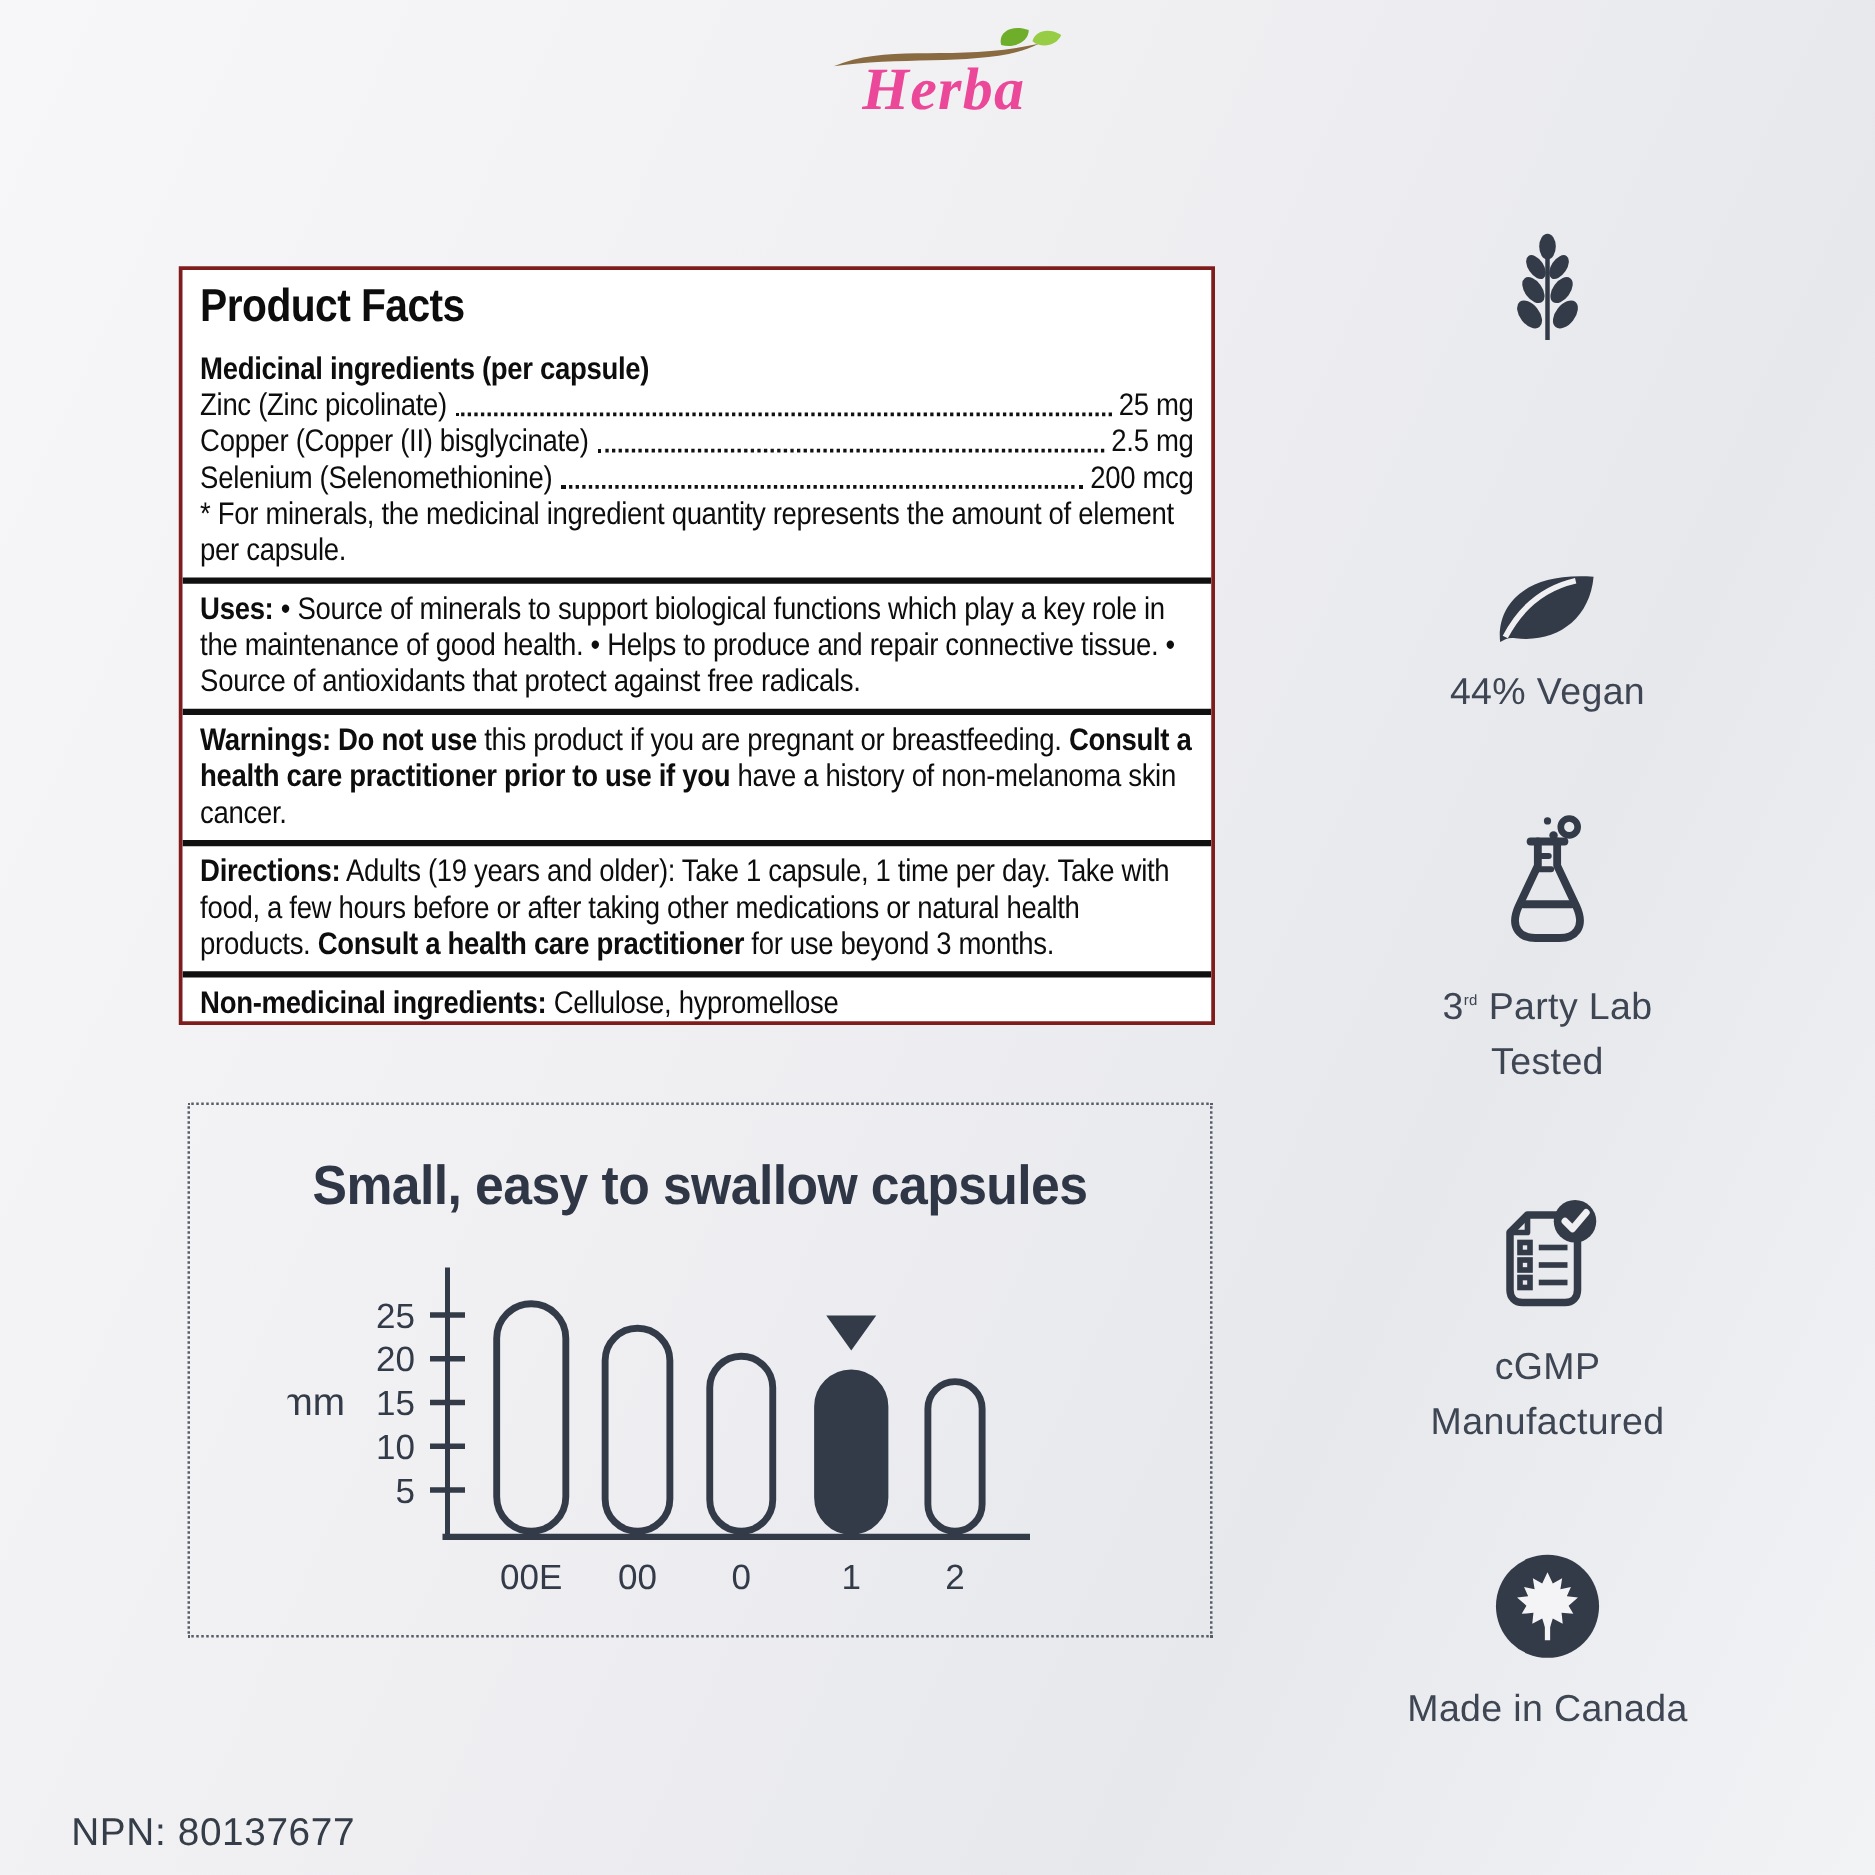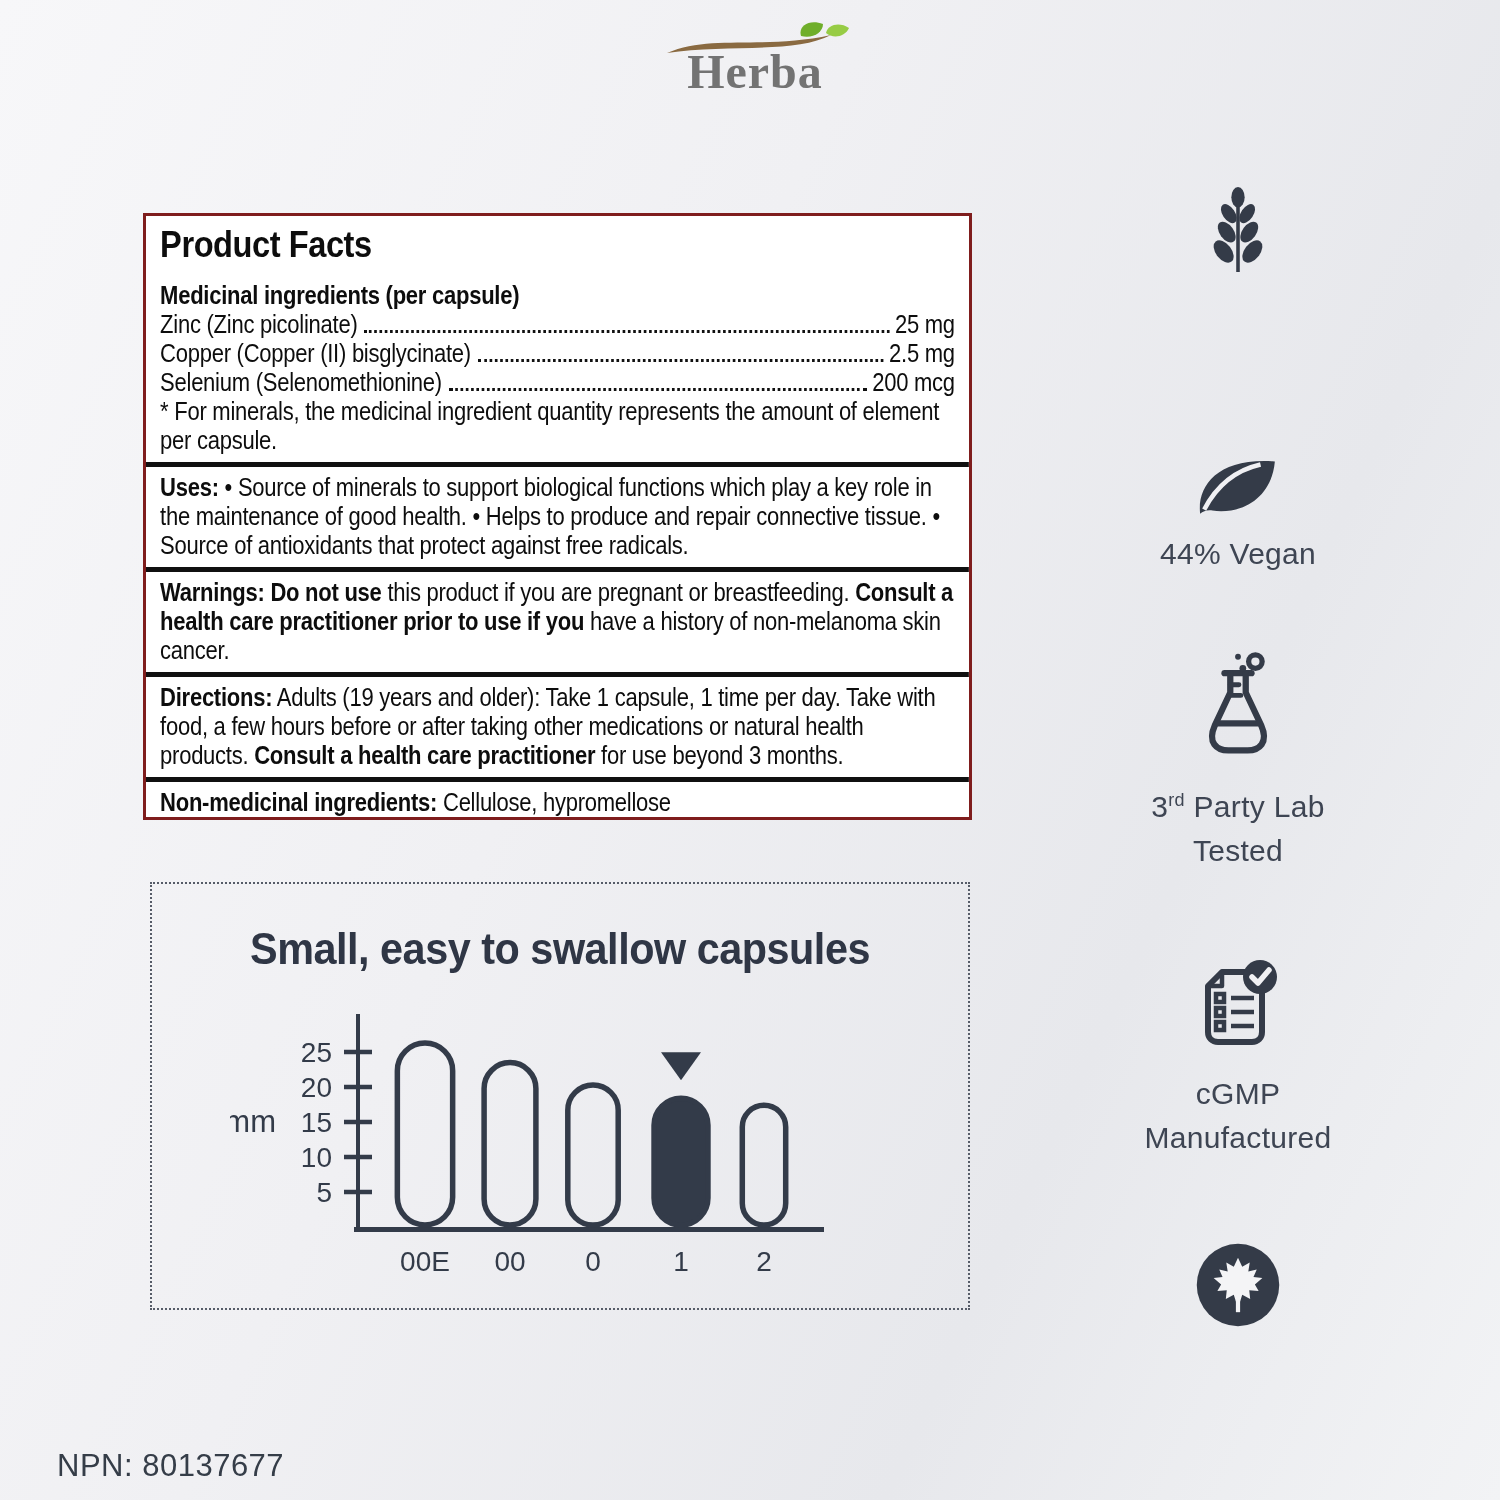--- a/index.html
+++ b/index.html
@@ -10,22 +10,22 @@
     background:linear-gradient(115deg,#f7f7f9 0%,#f0f0f3 40%,#e7e8ec 72%,#f2f3f5 100%);
     color:#333B49;
     overflow:hidden;
   }
 
   
   .logo { position:absolute; left:635px; top:22px; width:240px; height:80px; }
   .logo svg { position:absolute; left:28px; top:0; }
   .logo .word {
     position:absolute; left:0; top:22px; width:240px; text-align:center;
-    font-family:"Liberation Serif", serif; font-weight:bold;
-    font-size:48px; color:#737373; letter-spacing:1px;
+    font-family:"Liberation Serif", serif; font-style:italic; font-weight:bold;
+    font-size:48px; color:#ec4899; letter-spacing:1px;
   }
 
   
   .pfbox {
     position:absolute; left:143px; top:213px; width:829px; height:607px;
     background:#ffffff; border:3px solid #7f1d1d; overflow:hidden;
   }
   .pf-inner {
     width:113.5%; transform:scaleX(0.881); transform-origin:0 0; color:#0d0d0d;
   }
@@ -50,21 +50,21 @@
     transform:scaleX(0.94);
   }
   #capsule-svg { display:block; margin:22px 0 0 78px; }
 
   
   .badge { position:absolute; left:1073px; width:330px; display:flex; flex-direction:column; align-items:center; }
   .badge .lbl {
     margin-top:16px; text-align:center;
     font-size:30px; line-height:44px; color:#3e4553; letter-spacing:0.3px;
   }
-  .badge .lbl sup { font-size:18px; }
+  .badge .lbl sup { font-size:12px; }
   .w270 { max-width:272px; } .w230 { max-width:232px; }
 
   
   .npn { position:absolute; left:57px; top:1432px; font-size:31px; color:#353d48; letter-spacing:0.5px;margin-top:16px; }
 </style>
 </head>
 <body>
 
 <div class="logo">
   <svg width="190" height="34" viewBox="0 0 190 34">
@@ -205,15 +205,16 @@
   </svg>
   <div class="lbl w230">cGMP Manufactured</div>
 </div>
 
 <div class="badge" style="top:1240px">
   <svg width="90" height="90" viewBox="0 0 96 96">
     <circle cx="48" cy="48" r="44" fill="#343B48"></circle>
     <path fill="#f4f4f6" d="M48 19 L52.5 28.5 L60.5 24 L59 33.5 L68 31.5 L64.5 39.5 L74 40.5 L66 47.5 L70 54.5 L60 53.5 L61 63 L52.5 58.5 L49.5 68 H46.5 L43.5 58.5 L35 63 L36 53.5 L26 54.5 L30 47.5 L22 40.5 L31.5 39.5 L28 31.5 L37 33.5 L35.5 24 L43.5 28.5 Z"></path>
     <path d="M48 64 V77" stroke="#f4f4f6" stroke-width="4.5"></path>
   </svg>
+  <div class="lbl">Made in Canada</div>
 </div>
 
 <div class="npn">NPN: 80137677</div>
 
 </body></html>

